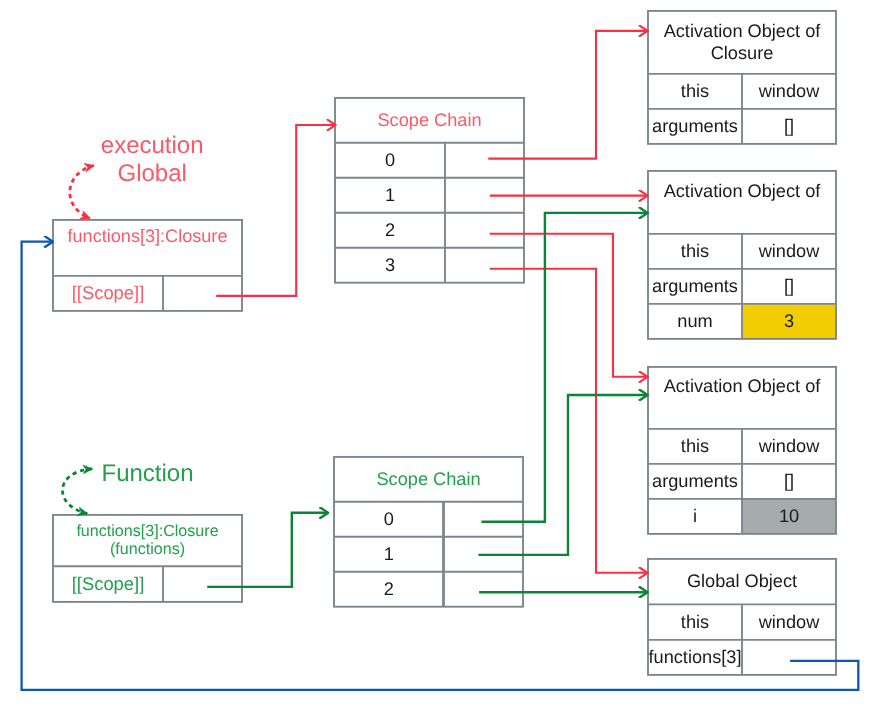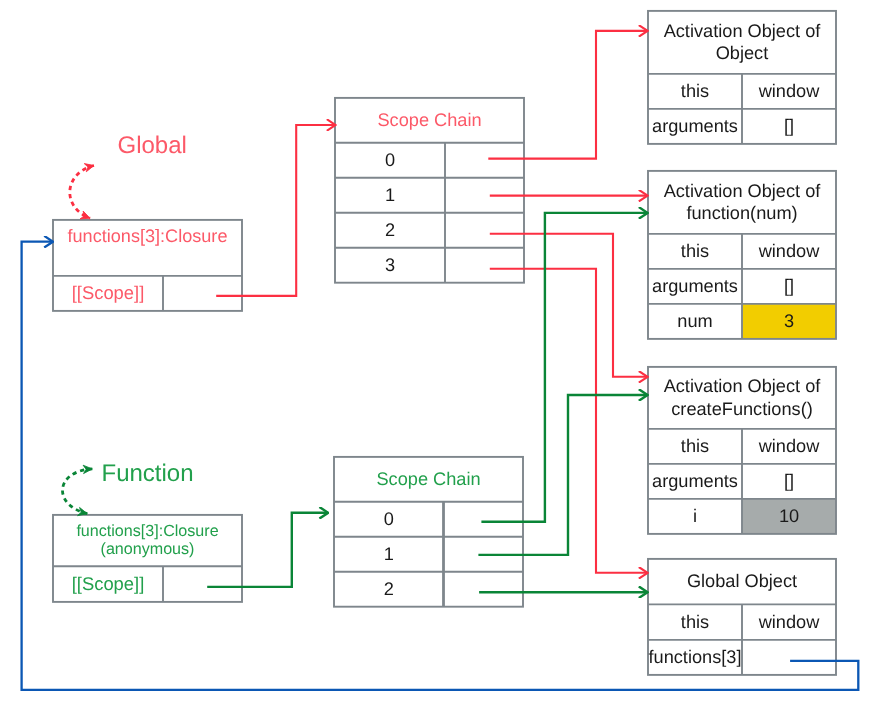--- a/index.html
+++ b/index.html
@@ -111,62 +111,61 @@
       <path class="e-green" d="M 479.1 592.2 L 647.6 592.2" stroke-width="2.4" marker-end="url(#ah-green)"></path>
 
       <path class="e-blue" d="M 790.1 660.9 L 858.3 660.9 L 858.3 689.8 L 21.6 689.8 L 21.6 241.7 L 53.0 241.7" stroke-width="2.3" marker-end="url(#ah-blue)"></path>
 
       <path class="e-red" d="M 94 165.5 C 64 173 61 207 90 218.2" stroke-width="2.8" stroke-dasharray="4.3 3.8" marker-start="url(#ah-red-s)" marker-end="url(#ah-red-s)"></path>
       <path class="e-green" d="M 92.3 468.9 C 55 471 52 505 87.3 513.7" stroke-width="2.8" stroke-dasharray="4.3 3.8" marker-start="url(#ah-green-s)" marker-end="url(#ah-green-s)"></path>
     </g>
   </svg>
   <div id="textlayer">
   <div class="tx col f-big cred" style="left:-247.80px;top:132.38px;width:800px;font-size:24.00px;">
+        <span class="ln" style="line-height:27.800px;">execution</span>
         <span class="ln" style="line-height:27.800px;">Global</span>
       </div>
   <div class="tx f-big cgreen" style="left:-252.50px;top:460.68px;width:800px;font-size:24.00px;line-height:26.808px;justify-content:center;">Function</div>
   <div class="tx col cred" style="left:-252.50px;top:225.98px;width:800px;font-size:18.10px;">
         <span class="ln" style="line-height:21.900px;">functions[3]:Closure</span>
       </div>
   <div class="tx cred" style="left:-292.00px;top:283.12px;width:800px;font-size:18.40px;line-height:20.553px;justify-content:center;">[[Scope]]</div>
   <div class="tx col cgreen" style="left:-252.50px;top:522.67px;width:800px;font-size:16.10px;">
         <span class="ln" style="line-height:17.900px;">functions[3]:Closure</span>
-        <span class="ln" style="line-height:17.900px;">(anonymous)</span>
+        <span class="ln" style="line-height:17.900px;">(functions)</span>
       </div>
   <div class="tx cgreen" style="left:-292.00px;top:573.82px;width:800px;font-size:18.40px;line-height:20.553px;justify-content:center;">[[Scope]]</div>
   <div class="tx cred" style="left:29.50px;top:110.14px;width:800px;font-size:18.20px;line-height:20.329px;justify-content:center;">Scope Chain</div>
   <div class="tx cdark" style="left:-10.00px;top:150.04px;width:800px;font-size:18.20px;line-height:20.329px;justify-content:center;">0</div>
   <div class="tx cdark" style="left:-10.00px;top:185.04px;width:800px;font-size:18.20px;line-height:20.329px;justify-content:center;">1</div>
   <div class="tx cdark" style="left:-10.00px;top:220.04px;width:800px;font-size:18.20px;line-height:20.329px;justify-content:center;">2</div>
   <div class="tx cdark" style="left:-10.00px;top:255.04px;width:800px;font-size:18.20px;line-height:20.329px;justify-content:center;">3</div>
   <div class="tx cgreen" style="left:28.50px;top:469.14px;width:800px;font-size:18.20px;line-height:20.329px;justify-content:center;">Scope Chain</div>
   <div class="tx cdark" style="left:-11.25px;top:509.04px;width:800px;font-size:18.20px;line-height:20.329px;justify-content:center;">0</div>
   <div class="tx cdark" style="left:-11.25px;top:544.04px;width:800px;font-size:18.20px;line-height:20.329px;justify-content:center;">1</div>
   <div class="tx cdark" style="left:-11.25px;top:579.04px;width:800px;font-size:18.20px;line-height:20.329px;justify-content:center;">2</div>
   <div class="tx col cdark" style="left:342.00px;top:19.90px;width:800px;font-size:18.20px;">
         <span class="ln" style="line-height:22.500px;">Activation Object of</span>
-        <span class="ln" style="line-height:22.500px;">Object</span>
+        <span class="ln" style="line-height:22.500px;">Closure</span>
       </div>
   <div class="tx cdark" style="left:295.00px;top:81.24px;width:800px;font-size:18.20px;line-height:20.329px;justify-content:center;">this</div>
   <div class="tx cdark" style="left:389.00px;top:81.24px;width:800px;font-size:18.20px;line-height:20.329px;justify-content:center;">window</div>
   <div class="tx cdark" style="left:295.00px;top:116.24px;width:800px;font-size:18.20px;line-height:20.329px;justify-content:center;">arguments</div>
   <div class="tx cdark" style="left:389.00px;top:116.24px;width:800px;font-size:18.20px;line-height:20.329px;justify-content:center;">[]</div>
   <div class="tx col cdark" style="left:342.00px;top:179.90px;width:800px;font-size:18.20px;">
         <span class="ln" style="line-height:22.500px;">Activation Object of</span>
-        <span class="ln" style="line-height:22.500px;">function(num)</span>
       </div>
   <div class="tx cdark" style="left:295.00px;top:241.24px;width:800px;font-size:18.20px;line-height:20.329px;justify-content:center;">this</div>
   <div class="tx cdark" style="left:389.00px;top:241.24px;width:800px;font-size:18.20px;line-height:20.329px;justify-content:center;">window</div>
   <div class="tx cdark" style="left:295.00px;top:276.24px;width:800px;font-size:18.20px;line-height:20.329px;justify-content:center;">arguments</div>
   <div class="tx cdark" style="left:389.00px;top:276.24px;width:800px;font-size:18.20px;line-height:20.329px;justify-content:center;">[]</div>
   <div class="tx cdark" style="left:295.00px;top:311.24px;width:800px;font-size:18.20px;line-height:20.329px;justify-content:center;">num</div>
   <div class="tx cdark" style="left:389.00px;top:311.24px;width:800px;font-size:18.20px;line-height:20.329px;justify-content:center;">3</div>
   <div class="tx col cdark" style="left:342.00px;top:375.40px;width:800px;font-size:18.20px;">
         <span class="ln" style="line-height:22.500px;">Activation Object of</span>
-        <span class="ln" style="line-height:22.500px;">createFunctions()</span>
       </div>
   <div class="tx cdark" style="left:295.00px;top:436.24px;width:800px;font-size:18.20px;line-height:20.329px;justify-content:center;">this</div>
   <div class="tx cdark" style="left:389.00px;top:436.24px;width:800px;font-size:18.20px;line-height:20.329px;justify-content:center;">window</div>
   <div class="tx cdark" style="left:295.00px;top:471.24px;width:800px;font-size:18.20px;line-height:20.329px;justify-content:center;">arguments</div>
   <div class="tx cdark" style="left:389.00px;top:471.24px;width:800px;font-size:18.20px;line-height:20.329px;justify-content:center;">[]</div>
   <div class="tx cdark" style="left:295.00px;top:506.24px;width:800px;font-size:18.20px;line-height:20.329px;justify-content:center;">i</div>
   <div class="tx cdark" style="left:389.00px;top:506.24px;width:800px;font-size:18.20px;line-height:20.329px;justify-content:center;">10</div>
   <div class="tx col cdark" style="left:342.00px;top:570.40px;width:800px;font-size:18.20px;">
         <span class="ln" style="line-height:22.500px;">Global Object</span>
       </div>

